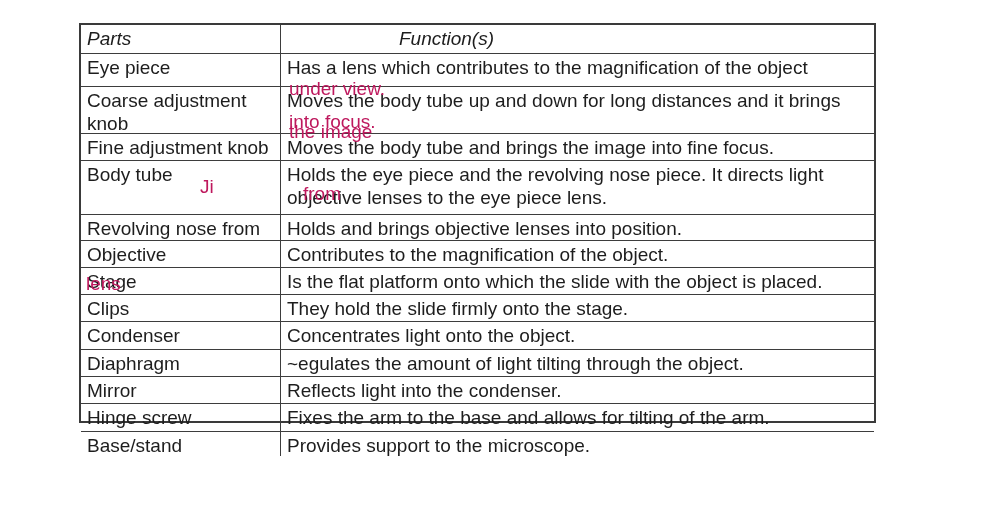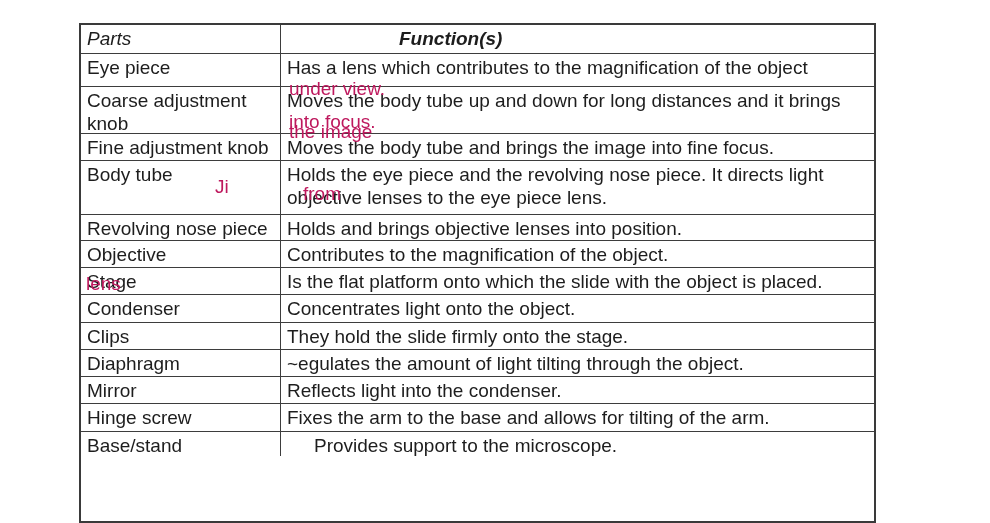--- a/index.html
+++ b/index.html
@@ -9,47 +9,47 @@
     background:#ffffff;
     overflow:hidden;
     font-family:"Liberation Sans","DejaVu Sans",sans-serif;
     font-size:19px;
     line-height:23px;
     color:#1d1d1d;
   }
   .tbl{
     position:absolute;
     left:79px;top:23px;
-    width:797px;height:500px;
+    width:797px;height:400px;
     box-sizing:border-box;
     border:2px solid #3a3a3a;
     background:#ffffff;
   }
   .row{
     display:flex;
     border-bottom:1px solid #3d3d3d;
     overflow:visible;
   }
-  .row.last{border-bottom:none;gap:27px;}
+  .row.last{border-bottom:none;}
   .pc{
     width:200px;
     box-sizing:border-box;
     border-right:1px solid #3d3d3d;
     padding:2px 0 0 6px;
     white-space:pre;
     overflow:visible;
   }
   .fc{
     flex:1;
     padding:2px 0 0 6px;
     white-space:pre;
     overflow:visible;
   }
   .hdr .pc,.hdr .fc{font-style:italic;}
-  .hdr .fc{padding-left:118px;font-weight:bold;}
+  .hdr .fc{padding-left:118px;}
   .frag{
     position:absolute;
     white-space:pre;
     color:#be185d;
   }
 </style>
 </head>
 <body>
 
 <div class="page">
@@ -77,43 +77,43 @@
       <div class="fc">Moves the body tube and brings the image into fine focus.</div>
     </div>
 
     <div class="row" style="height:53px">
       <div class="pc">Body tube</div>
       <div class="fc">Holds the eye piece and the revolving nose piece. It directs light
 objective lenses to the eye piece lens.</div>
     </div>
 
     <div class="row" style="height:25px">
-      <div class="pc">Revolving nose piece</div>
+      <div class="pc">Revolving nose from</div>
       <div class="fc">Holds and brings objective lenses into position.</div>
     </div>
 
     <div class="row" style="height:26px">
       <div class="pc">Objective</div>
       <div class="fc">Contributes to the magnification of the object.</div>
     </div>
 
 
     <div class="row" style="height:26px">
       <div class="pc">Stage</div>
       <div class="fc">Is the flat platform onto which the slide with the object is placed.</div>
     </div>
 
+    <div class="row" style="height:26px">
+      <div class="pc">Clips</div>
+      <div class="fc">They hold the slide firmly onto the stage.</div>
+    </div>
+
     <div class="row" style="height:27px">
       <div class="pc">Condenser</div>
       <div class="fc">Concentrates light onto the object.</div>
-    </div>
-
-    <div class="row" style="height:26px">
-      <div class="pc">Clips</div>
-      <div class="fc">They hold the slide firmly onto the stage.</div>
     </div>
 
     <div class="row" style="height:26px">
       <div class="pc">Diaphragm</div>
       <div class="fc">~egulates the amount of light tilting through the object.</div>
     </div>
 
     <div class="row" style="height:26px">
       <div class="pc">Mirror</div>
       <div class="fc">Reflects light into the condenser.</div>
@@ -127,17 +127,17 @@
     <div class="row last" style="height:24px">
       <div class="pc">Base/stand</div>
       <div class="fc">Provides support to the microscope.</div>
     </div>
 
   </div>
 
   <span class="frag" style="left:289px;top:77px">under view.</span>
   <span class="frag" style="left:289px;top:120px">the image</span>
   <span class="frag" style="left:289px;top:110px">into focus.</span>
-  <span class="frag" style="left:215px;top:175px">Ji</span>
+  <span class="frag" style="left:200px;top:175px">Ji</span>
   <span class="frag" style="left:303px;top:182px">from</span>
   <span class="frag" style="left:86px;top:272px">lens</span>
 
 </div>
 
 </body></html>

